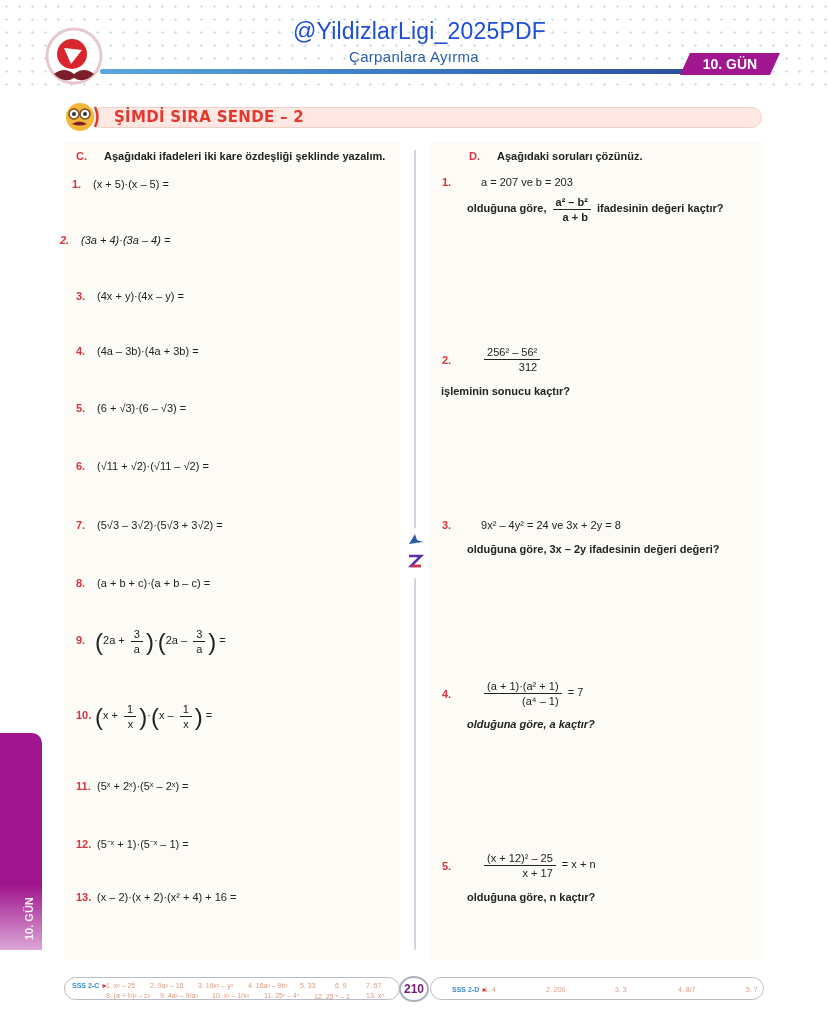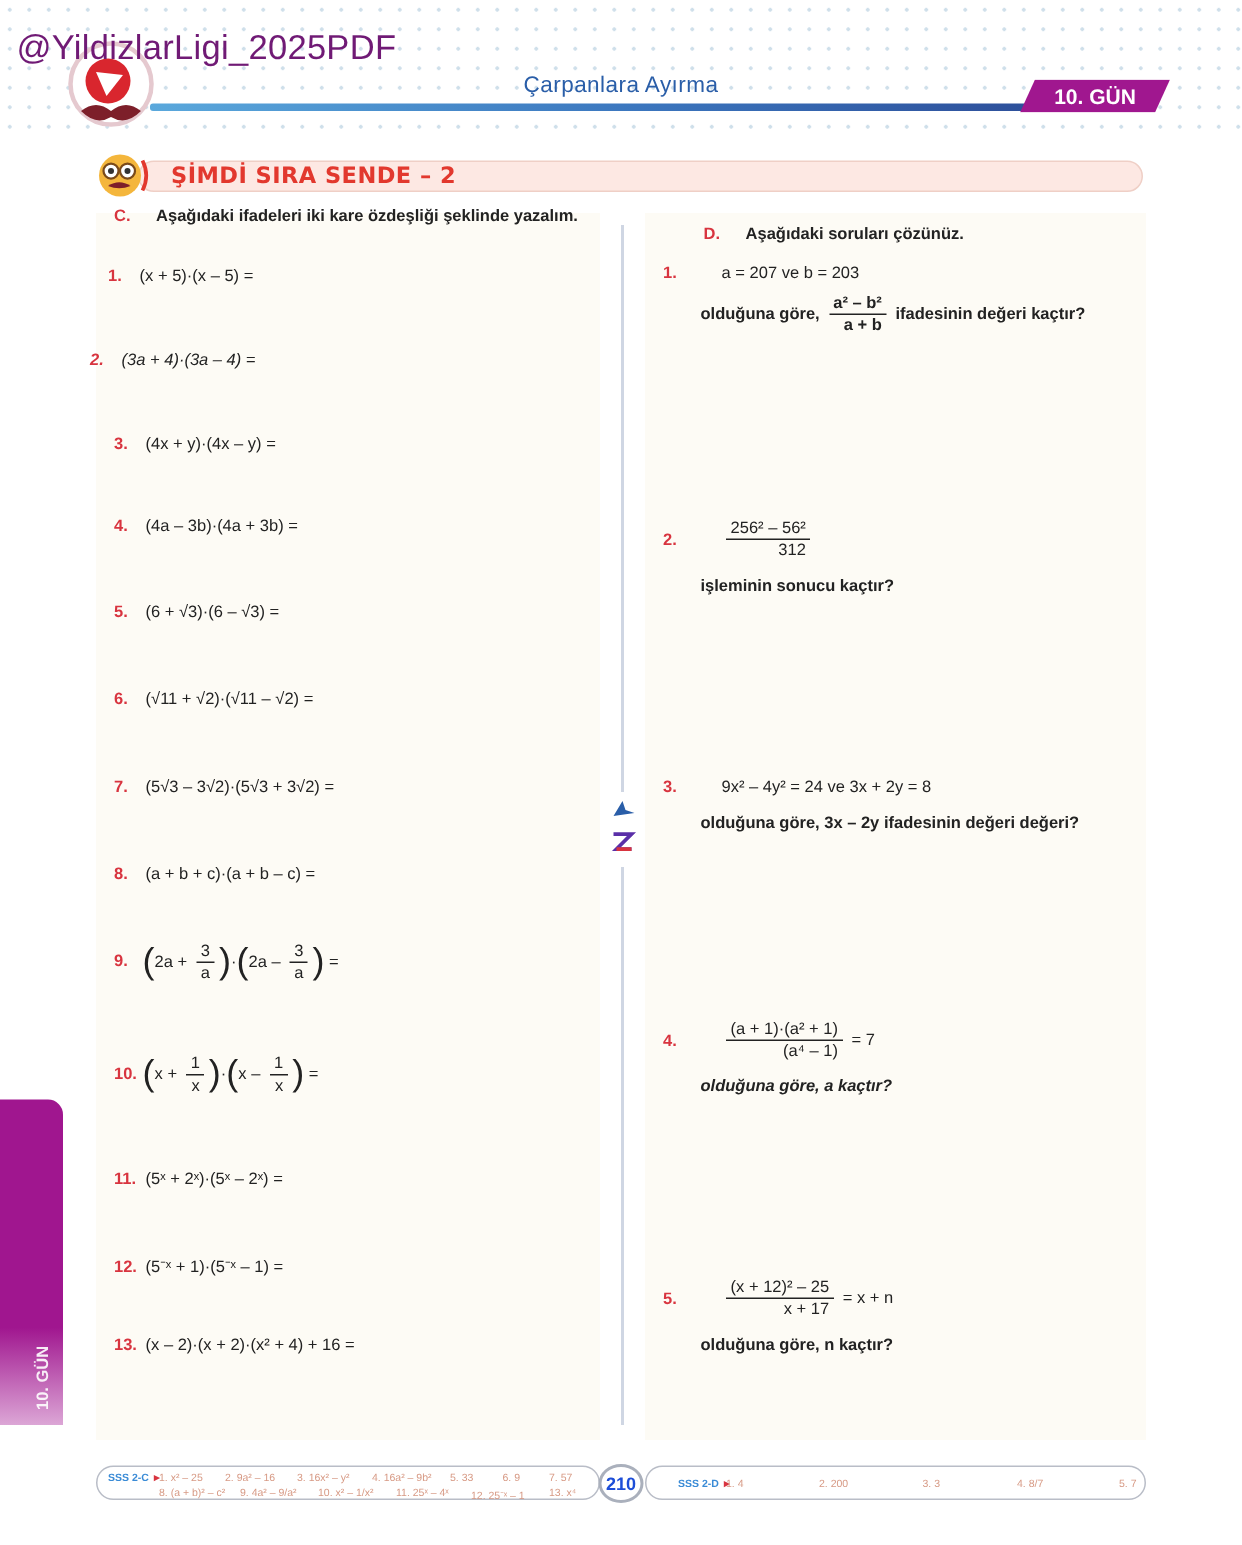--- a/index.html
+++ b/index.html
@@ -9,22 +9,22 @@
   .dots {
     position: absolute; left: 0; top: 0; width: 828px; height: 90px;
     background-image: radial-gradient(circle, #c9dbe8 1.1px, transparent 1.4px);
     background-size: 13px 13px;
     opacity: 0.9;
   }
   .logo {
     position: absolute; left: 36px; top: 26px; width: 76px; height: 66px;
   }
   .watermark {
-    position: absolute; left: 0; width: 828px; top: 18px; 
-    font-size: 23px; color: #701a75; letter-spacing: 0.2px; padding-left: 11px;
+    position: absolute; left: 0; width: 828px; top: 18px; text-align: center;
+    font-size: 23px; color: #1d4ed8; letter-spacing: 0.2px; padding-left: 11px;
   }
   .subtitle {
     position: absolute; left: 0; width: 828px; top: 48px; text-align: center;
     font-size: 15px; color: #2a5ea8; letter-spacing: 0.3px;
   }
   .header-line {
     position: absolute; left: 100px; top: 69px; width: 590px; height: 5px;
     background: linear-gradient(90deg, #5aa8dc 0%, #3b76be 55%, #2d4f9a 100%);
     border-radius: 2px;
   }
@@ -80,21 +80,21 @@
   .q { font-weight: bold; font-size: 11px; }
 
   .footer-pill {
     position: absolute; top: 977px; height: 23px; border: 1.5px solid #b9bdc7; border-radius: 12px; background: #fff;
   }
   .foot-txt { position: absolute; font-size: 7px; color: #d79a85; white-space: nowrap; }
   .foot-key { color: #3a8bd6; font-weight: bold; }
   .foot-arrow { color: #d8343f; }
   .page-num {
     position: absolute; left: 399px; top: 976px; width: 30px; height: 26px; border: 2px solid #aab0bc;
-    border-radius: 50%; background: #fff; text-align: center; line-height: 22px; font-size: 12px; font-weight: bold; color: #1d4ed8;
+    border-radius: 50%; background: #fff; text-align: center; line-height: 22px; font-size: 12px; font-weight: bold; color: #701a75;
   }
 </style>
 </head>
 <body>
 
 <div class="dots"></div>
 
 <svg class="logo" viewBox="0 0 76 66">
   <circle cx="38" cy="30" r="27" fill="#fff" stroke="#e5c9cf" stroke-width="3"></circle>
   <circle cx="36" cy="28" r="15" fill="#d9262e"></circle>
@@ -126,21 +126,21 @@
 <svg class="divider-logo" viewBox="0 0 24 50">
   <path d="M6 16 L12 6 L14 12 L20 14 Z" fill="#2a5ea8"></path>
   <rect x="5" y="26" width="14" height="14" fill="#fff"></rect>
   <path d="M6 28 H18 L8 38 H18" stroke="#5a2fa8" stroke-width="2.5" fill="none"></path>
   <path d="M8 38 H18" stroke="#d8343f" stroke-width="2.5"></path>
 </svg>
 
 <div class="side-tab"></div>
 <div class="side-tab-label">10. GÜN</div>
 
-<div class="item" style="left:76px; top:138px;">
+<div class="item" style="left:76px; top:150px;">
   <span class="head-letter">C.</span>
   <span class="head-text" style="margin-left:14px;">Aşağıdaki ifadeleri iki kare özdeşliği şeklinde yazalım.</span>
 </div>
 
 <div class="item" style="left:72px; top:178px;">
   <span class="num" style="width:18px;">1.</span>
   <span class="expr">(x + 5)·(x – 5) =</span>
 </div>
 <div class="item" style="left:60px; top:234px;font-style:italic;">
   <span class="num" style="width:18px;">2.</span>
@@ -230,21 +230,21 @@
   <span class="q">ifadesinin değeri kaçtır?</span>
 </div>
 
 <div class="item" style="left:442px; top:346px;">
   <span class="num" style="width:36px; vertical-align:middle;">2.</span>
   <span class="frac">
       <span class="top">256² – 56²</span>
       <span class="bot">312</span>
     </span>
 </div>
-<div class="item q" style="left:467px; top:385px;">işleminin sonucu kaçtır?</div>
+<div class="item q" style="left:441px; top:385px;">işleminin sonucu kaçtır?</div>
 
 <div class="item" style="left:442px; top:519px;">
   <span class="num" style="width:36px;">3.</span>
   <span>9x² – 4y² = 24  ve  3x + 2y = 8</span>
 </div>
 <div class="item q" style="left:467px; top:543px;">olduğuna göre, 3x – 2y ifadesinin değeri değeri?</div>
 
 <div class="item" style="left:442px; top:680px;">
   <span class="num" style="width:36px; vertical-align:middle;">4.</span>
   <span class="frac">

